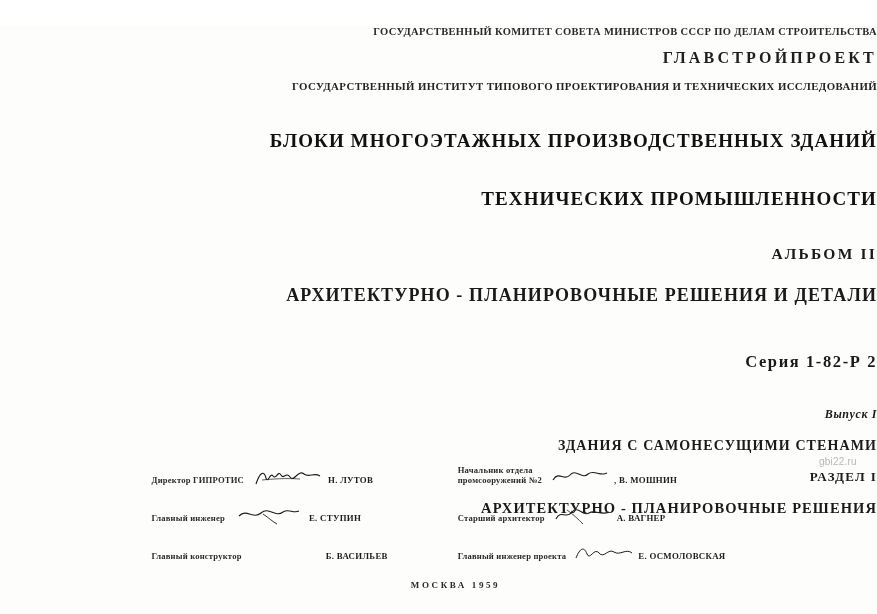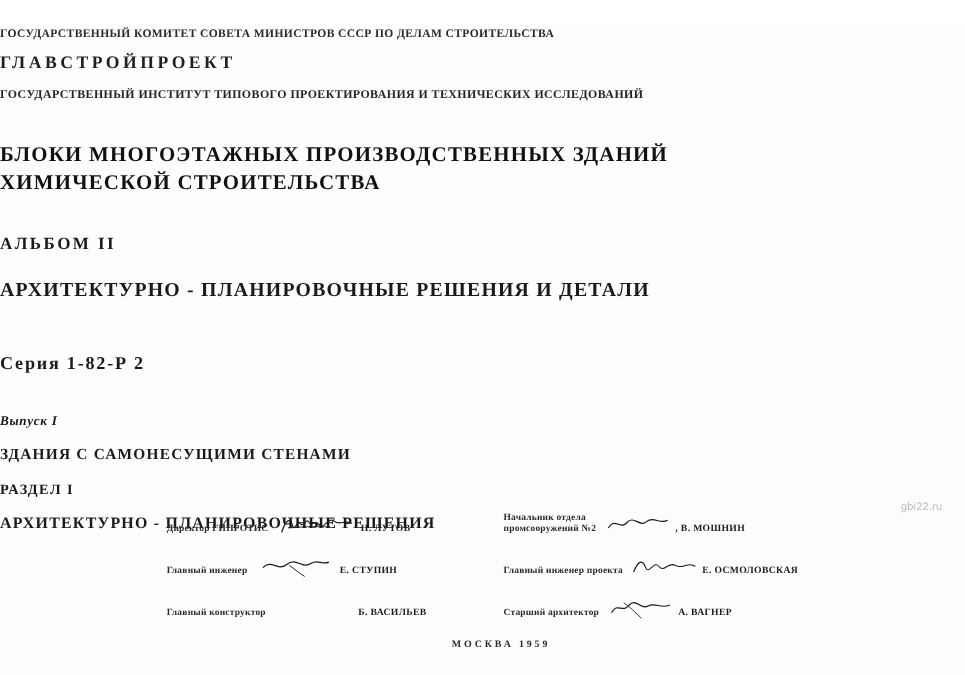--- a/index.html
+++ b/index.html
@@ -14,21 +14,21 @@
     font-family: "Liberation Serif", serif;
     color: #1a1a1a;
     position: relative;
   }
   .page {
     position: relative;
     width: 877px;
     height: 614px;
     background: #fdfdfc;
   }
-  .center { text-align: left; }
+  .center { text-align: right; }
 
   
   .masthead {
     margin-top: 26px;
   }
   .masthead .line1 {
     font-size: 10.5px;
     letter-spacing: 0.35px;
     font-weight: 600;
     color: #2a2a2a;
@@ -58,20 +58,21 @@
   
   .title-block {
     margin-top: 36px;
   }
   .title-line {
     font-size: 19px;
     font-weight: 700;
     letter-spacing: 1.1px;
     line-height: 1.35;
     color: #111;
+    margin-top: 32px;
   }
   .album {
     margin-top: 34px;
     font-size: 15.5px;
     font-weight: 700;
     letter-spacing: 2.2px;
   }
   .subtitle {
     margin-top: 22px;
     font-size: 18px;
@@ -194,21 +195,21 @@
 <div class="page">
 
   <div class="masthead center">
     <div class="line1">ГОСУДАРСТВЕННЫЙ КОМИТЕТ СОВЕТА МИНИСТРОВ СССР ПО ДЕЛАМ СТРОИТЕЛЬСТВА</div>
     <div class="line2">ГЛАВСТРОЙПРОЕКТ</div>
     <div class="line3">ГОСУДАРСТВЕННЫЙ ИНСТИТУТ ТИПОВОГО ПРОЕКТИРОВАНИЯ И ТЕХНИЧЕСКИХ ИССЛЕДОВАНИЙ</div>
   </div>
 
   <div class="title-block center">
     <div class="title-line">БЛОКИ  МНОГОЭТАЖНЫХ ПРОИЗВОДСТВЕННЫХ ЗДАНИЙ</div>
-    <div class="title-line">ХИМИЧЕСКОЙ  СТРОИТЕЛЬСТВА</div>
+    <div class="title-line">ТЕХНИЧЕСКИХ  ПРОМЫШЛЕННОСТИ</div>
     <div class="album">АЛЬБОМ  II</div>
     <div class="subtitle">АРХИТЕКТУРНО - ПЛАНИРОВОЧНЫЕ  РЕШЕНИЯ  И  ДЕТАЛИ</div>
     <div class="series">Серия 1-82-Р 2</div>
     <div class="issue">Выпуск I</div>
     <div class="walls">ЗДАНИЯ  С САМОНЕСУЩИМИ  СТЕНАМИ</div>
     <div class="section-no">РАЗДЕЛ I</div>
     <div class="section-name">АРХИТЕКТУРНО - ПЛАНИРОВОЧНЫЕ  РЕШЕНИЯ</div>
   </div>
 
   <div class="signatures">
@@ -256,40 +257,40 @@
         </span>
         <span class="sig-scribble">
           <svg width="60" height="22" viewBox="0 0 60 22">
             <path d="M3,14 C9,4 14,16 20,9 C26,2 32,14 38,8 C44,3 50,11 57,7" fill="none" stroke="#1a1a1a" stroke-width="1.1"></path>
           </svg>
         </span>
         <span class="sig-name">, В. МОШНИН</span>
       </div>
 
       <div class="sig-row">
-        <span class="sig-role">Главный инженер проекта</span>
-        <span class="sig-scribble">
-          <svg width="60" height="22" viewBox="0 0 60 22">
-            <path d="M2,16 C6,6 10,4 13,12 C16,19 20,5 25,11 C30,17 34,6 40,10 C46,14 52,6 58,11" fill="none" stroke="#1a1a1a" stroke-width="1"></path>
-          </svg>
-        </span>
-        <span class="sig-name">Е. ОСМОЛОВСКАЯ</span>
-      </div>
-
-      <div class="sig-row">
         <span class="sig-role">Старший архитектор</span>
         <span class="sig-scribble">
           <svg width="60" height="22" viewBox="0 0 60 22">
             <path d="M3,15 C8,5 13,16 19,8 C25,1 30,13 36,9 C42,5 48,12 56,8" fill="none" stroke="#1a1a1a" stroke-width="1.1"></path>
             <path d="M14,6 C20,10 26,16 30,20" fill="none" stroke="#1a1a1a" stroke-width="0.8"></path>
           </svg>
         </span>
         <span class="sig-name">А. ВАГНЕР</span>
       </div>
 
+      <div class="sig-row">
+        <span class="sig-role">Главный инженер проекта</span>
+        <span class="sig-scribble">
+          <svg width="60" height="22" viewBox="0 0 60 22">
+            <path d="M2,16 C6,6 10,4 13,12 C16,19 20,5 25,11 C30,17 34,6 40,10 C46,14 52,6 58,11" fill="none" stroke="#1a1a1a" stroke-width="1"></path>
+          </svg>
+        </span>
+        <span class="sig-name">Е. ОСМОЛОВСКАЯ</span>
+      </div>
+
     </div>
   </div>
 
   <div class="footer">МОСКВА 1959</div>
 
   <div class="watermark">gbi22.ru</div>
 
 </div>
 
 </body></html>

